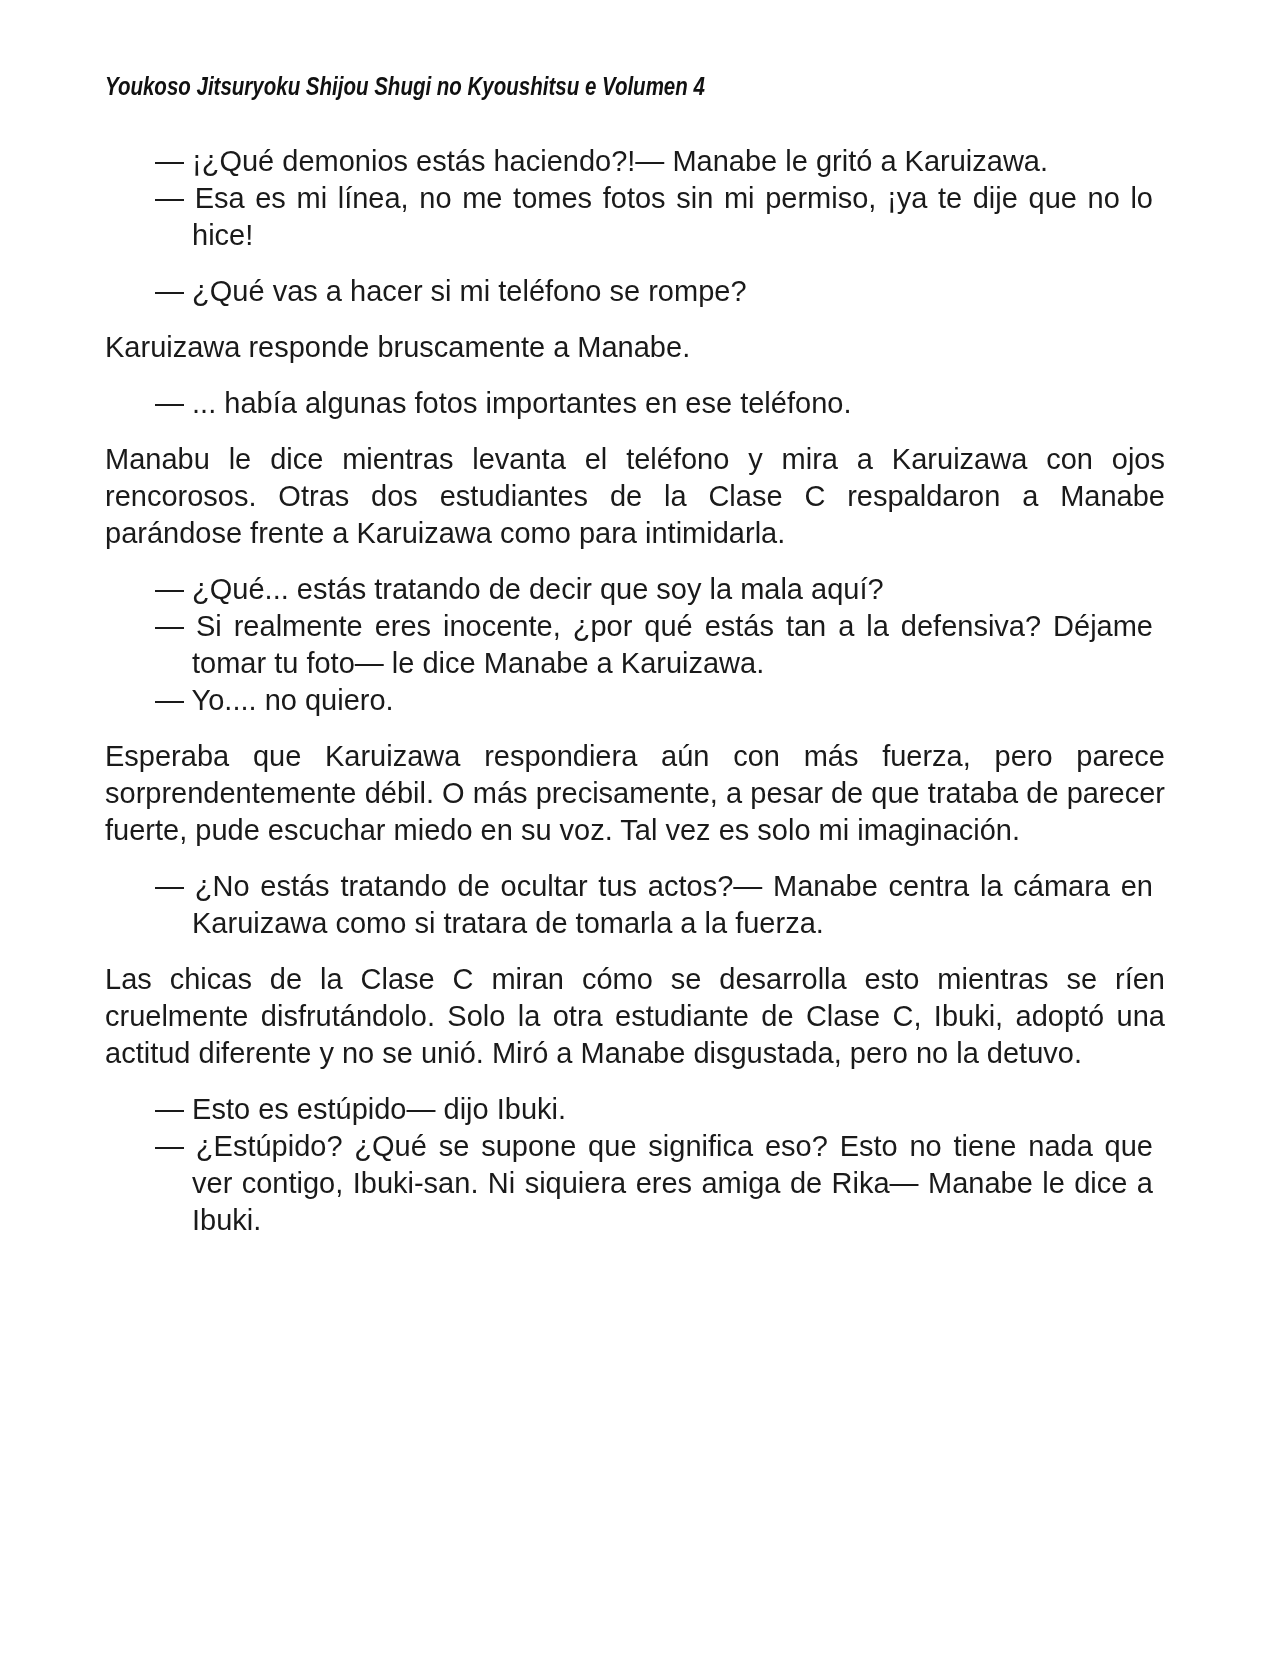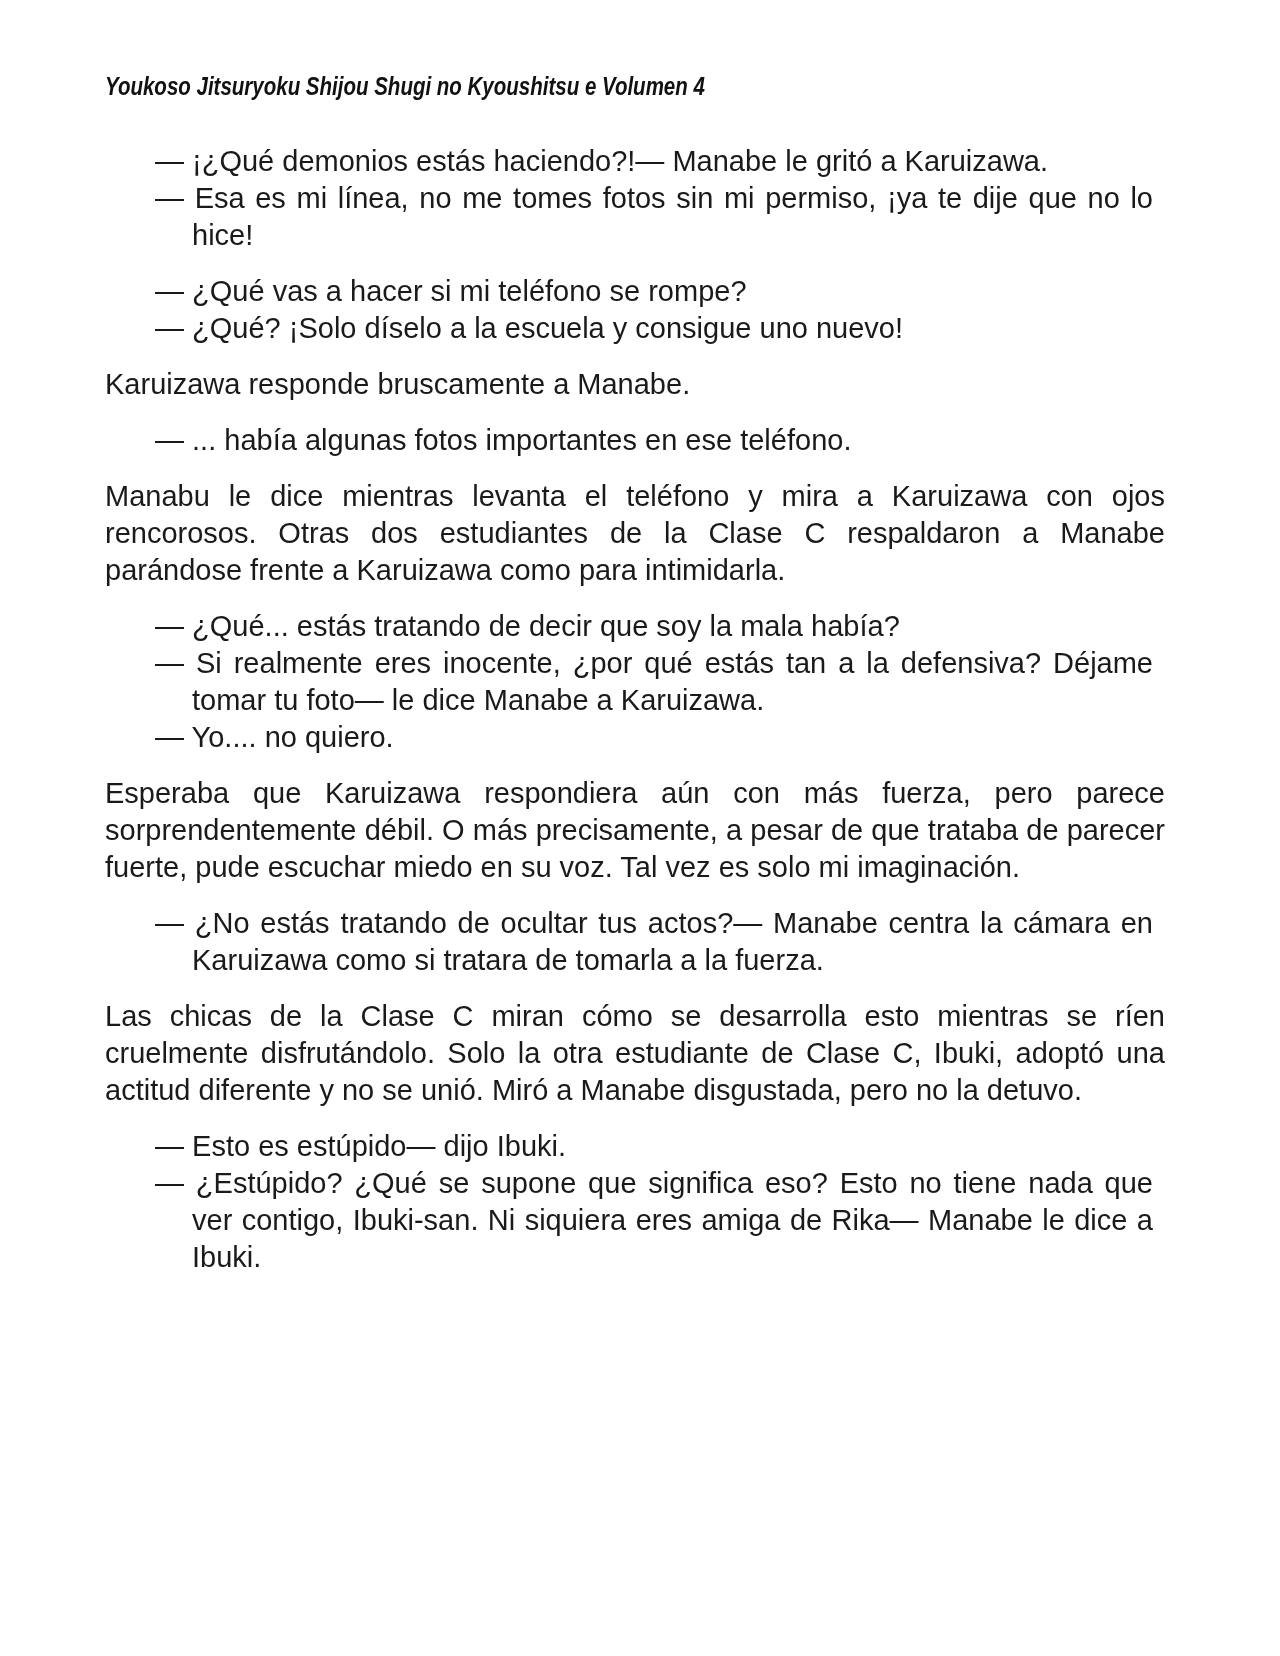--- a/index.html
+++ b/index.html
@@ -84,29 +84,28 @@
     <span class="display-font">Youkoso Jitsuryoku Shijou Shugi no Kyoushitsu e Volumen 4</span>
   </div>
 
   <div class="doc-body">
       <div class="dialogue">
         <p class="dialogue-line">— ¡¿Qué demonios estás haciendo?!— Manabe le gritó a Karuizawa.</p>
         <p class="dialogue-line">— Esa es mi línea, no me tomes fotos sin mi permiso, ¡ya te dije que no lo hice!</p>
       </div>
       <div class="dialogue">
         <p class="dialogue-line">— ¿Qué vas a hacer si mi teléfono se rompe?</p>
-        <p class="dialogue-line">— ¿Qué? ¡Solo díselo a la escuela y consigue uno nuevo!</p>
       </div>
       <p class="para">Karuizawa responde bruscamente a Manabe.</p>
       <div class="dialogue">
         <p class="dialogue-line">— ... había algunas fotos importantes en ese teléfono.</p>
       </div>
       <p class="para">Manabu le dice mientras levanta el teléfono y mira a Karuizawa con ojos rencorosos. Otras dos estudiantes de la Clase C respaldaron a Manabe parándose frente a Karuizawa como para intimidarla.</p>
       <div class="dialogue">
-        <p class="dialogue-line">— ¿Qué... estás tratando de decir que soy la mala había?</p>
+        <p class="dialogue-line">— ¿Qué... estás tratando de decir que soy la mala aquí?</p>
         <p class="dialogue-line">— Si realmente eres inocente, ¿por qué estás tan a la defensiva? Déjame tomar tu foto— le dice Manabe a Karuizawa.</p>
         <p class="dialogue-line">— Yo.... no quiero.</p>
       </div>
       <p class="para">Esperaba que Karuizawa respondiera aún con más fuerza, pero parece sorprendentemente débil. O más precisamente, a pesar de que trataba de parecer fuerte, pude escuchar miedo en su voz. Tal vez es solo mi imaginación.</p>
       <div class="dialogue">
         <p class="dialogue-line">— ¿No estás tratando de ocultar tus actos?— Manabe centra la cámara en Karuizawa como si tratara de tomarla a la fuerza.</p>
       </div>
       <p class="para">Las chicas de la Clase C miran cómo se desarrolla esto mientras se ríen cruelmente disfrutándolo. Solo la otra estudiante de Clase C, Ibuki, adoptó una actitud diferente y no se unió. Miró a Manabe disgustada, pero no la detuvo.</p>
       <div class="dialogue">
         <p class="dialogue-line">— Esto es estúpido— dijo Ibuki.</p>

